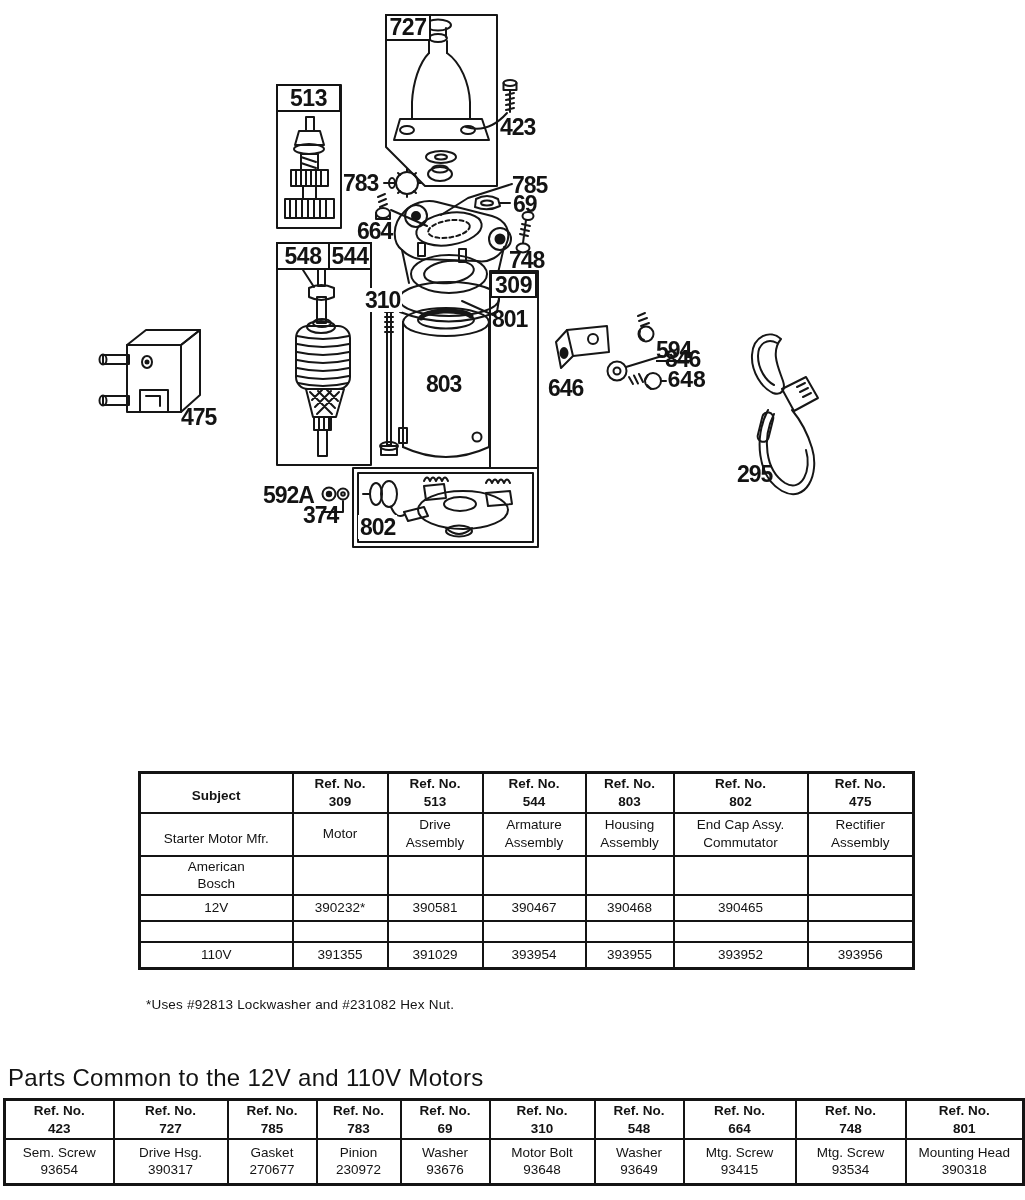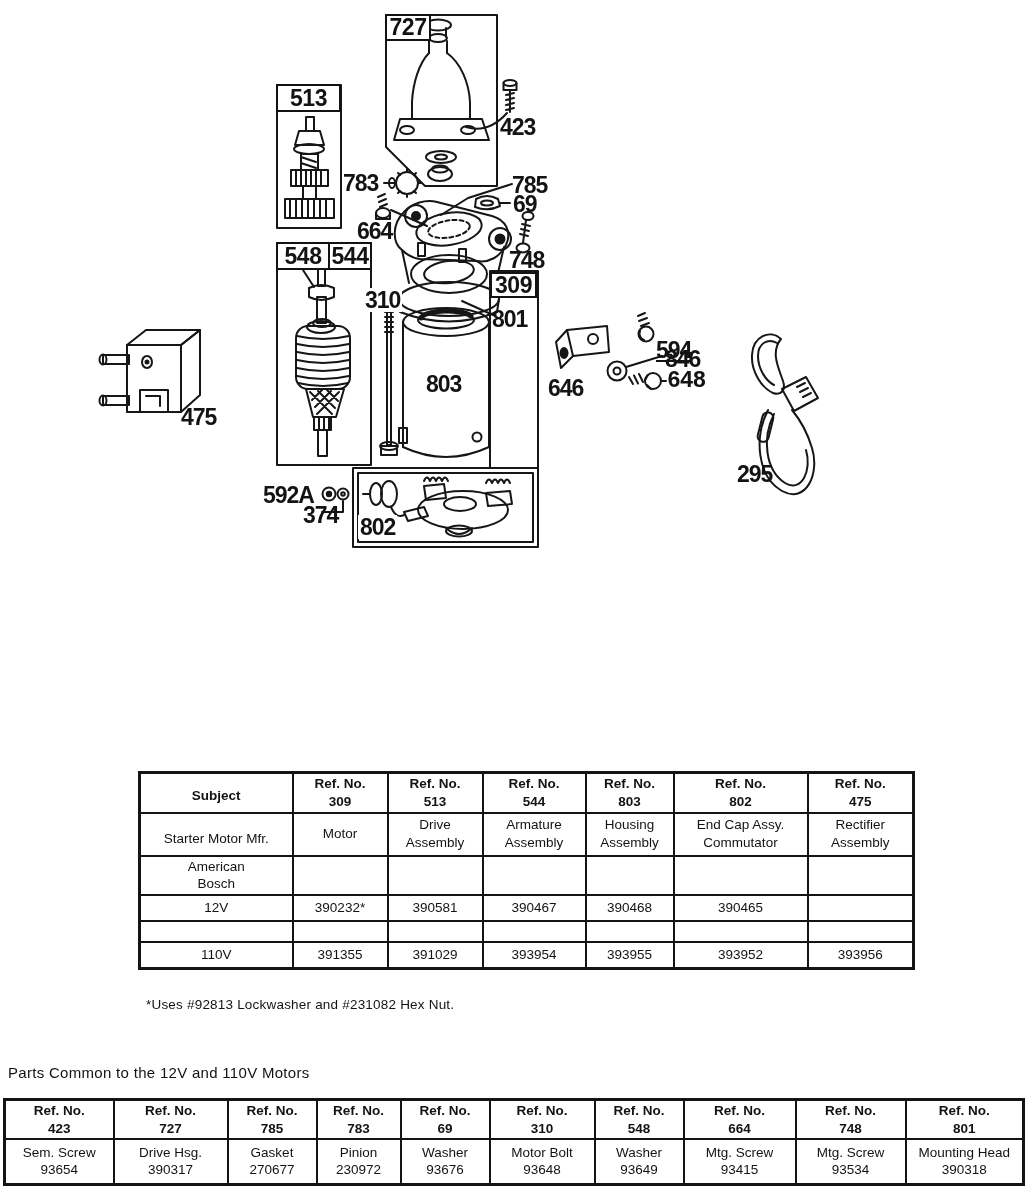--- a/index.html
+++ b/index.html
@@ -55,21 +55,21 @@
     position: absolute;
     left: 146px;
     top: 997px;
     font-size: 13.5px;
     letter-spacing: 0.2px;
   }
   .section-heading {
     position: absolute;
     left: 8px;
     top: 1064px;
-    font-size: 15px;
+    font-size: 24px;
     font-weight: 400;
     letter-spacing: 0.3px;
   }
 </style>
 </head>
 <body>
 
 <div class="page">
 
   <svg class="diagram-art" width="1025" height="760" viewBox="0 0 1025 760">

